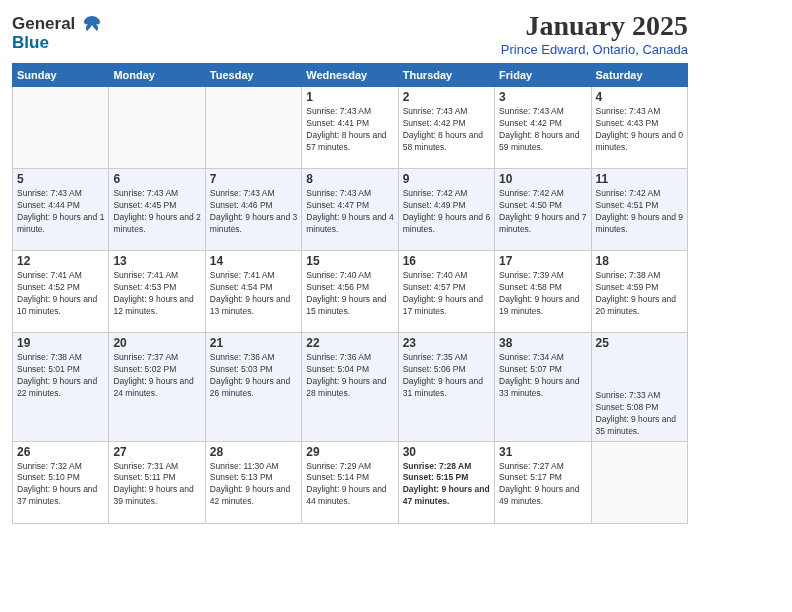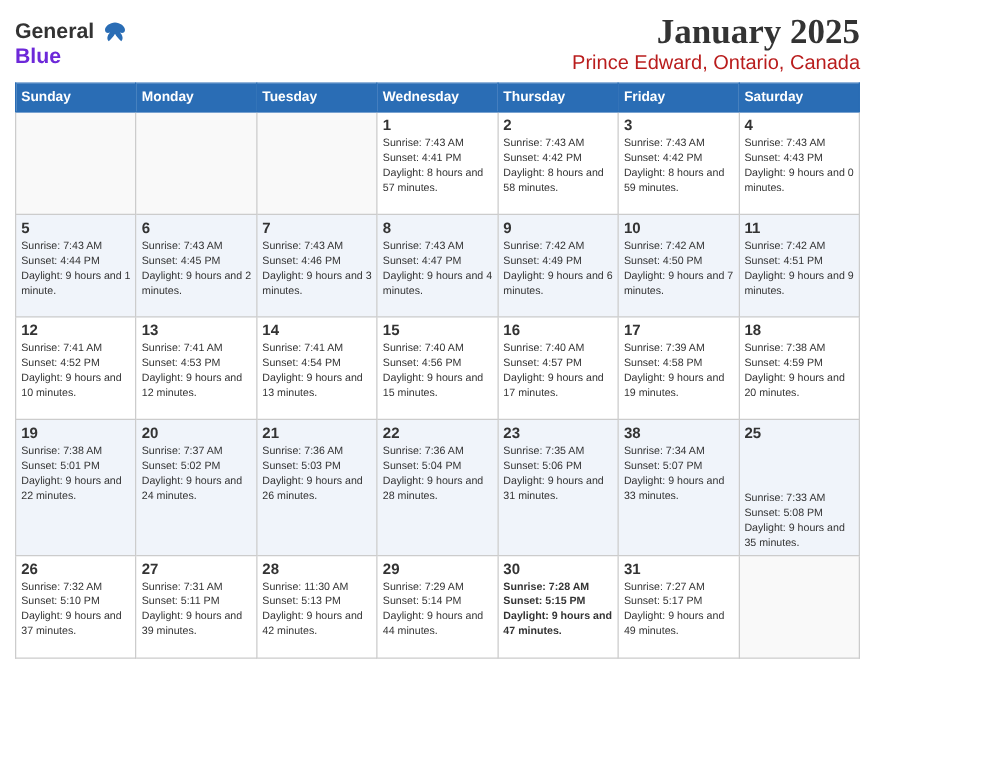--- a/index.html
+++ b/index.html
@@ -29,22 +29,22 @@
     .title-block {
       text-align: right;
     }
     .month-title {
       font-size: 28px;
       font-weight: bold;
       color: #333;
       font-family: Liberation Serif, serif;
     }
     .location {
-      font-size: 16px;
-      color: #b91c1c;
+      font-size: 13px;
+      color: #1d4ed8;
       text-align: right;
     }
     table {
       width: 100%;
       border-collapse: collapse;
       table-layout: fixed;
     }
     thead th {
       background: #2a6db5;
       color: #fff;
@@ -90,21 +90,21 @@
     <div class="logo">
       <div>
         <div style="display:flex;align-items:center;">
           <div style="font-size:17px;font-weight:bold;color:#333;line-height:1.2;">
             <span style="color:#333;">General</span>
             <svg width="20" height="20" viewBox="0 0 20 20" style="margin-left:2px;vertical-align:middle;">
               <path d="M10 2 C14 2 18 5 18 8 C18 10 16 11 14 10 C16 12 17 15 15 17 C13 15 11 13 10 11 C9 13 7 15 5 17 C3 15 4 12 6 10 C4 11 2 10 2 8 C2 5 6 2 10 2Z" fill="#2a6db5"></path>
             </svg>
           </div>
         </div>
-        <div style="font-size:17px;font-weight:bold;color:#6d28d9;line-height:1.1;">Blue</div>
+        <div style="font-size:17px;font-weight:bold;color:#0369a1;line-height:1.1;">Blue</div>
       </div>
     </div>
     <div class="title-block">
       <div class="month-title">January 2025</div>
       <div class="location">Prince Edward, Ontario, Canada</div>
     </div>
   </div>
 
   <table>
     <thead>

